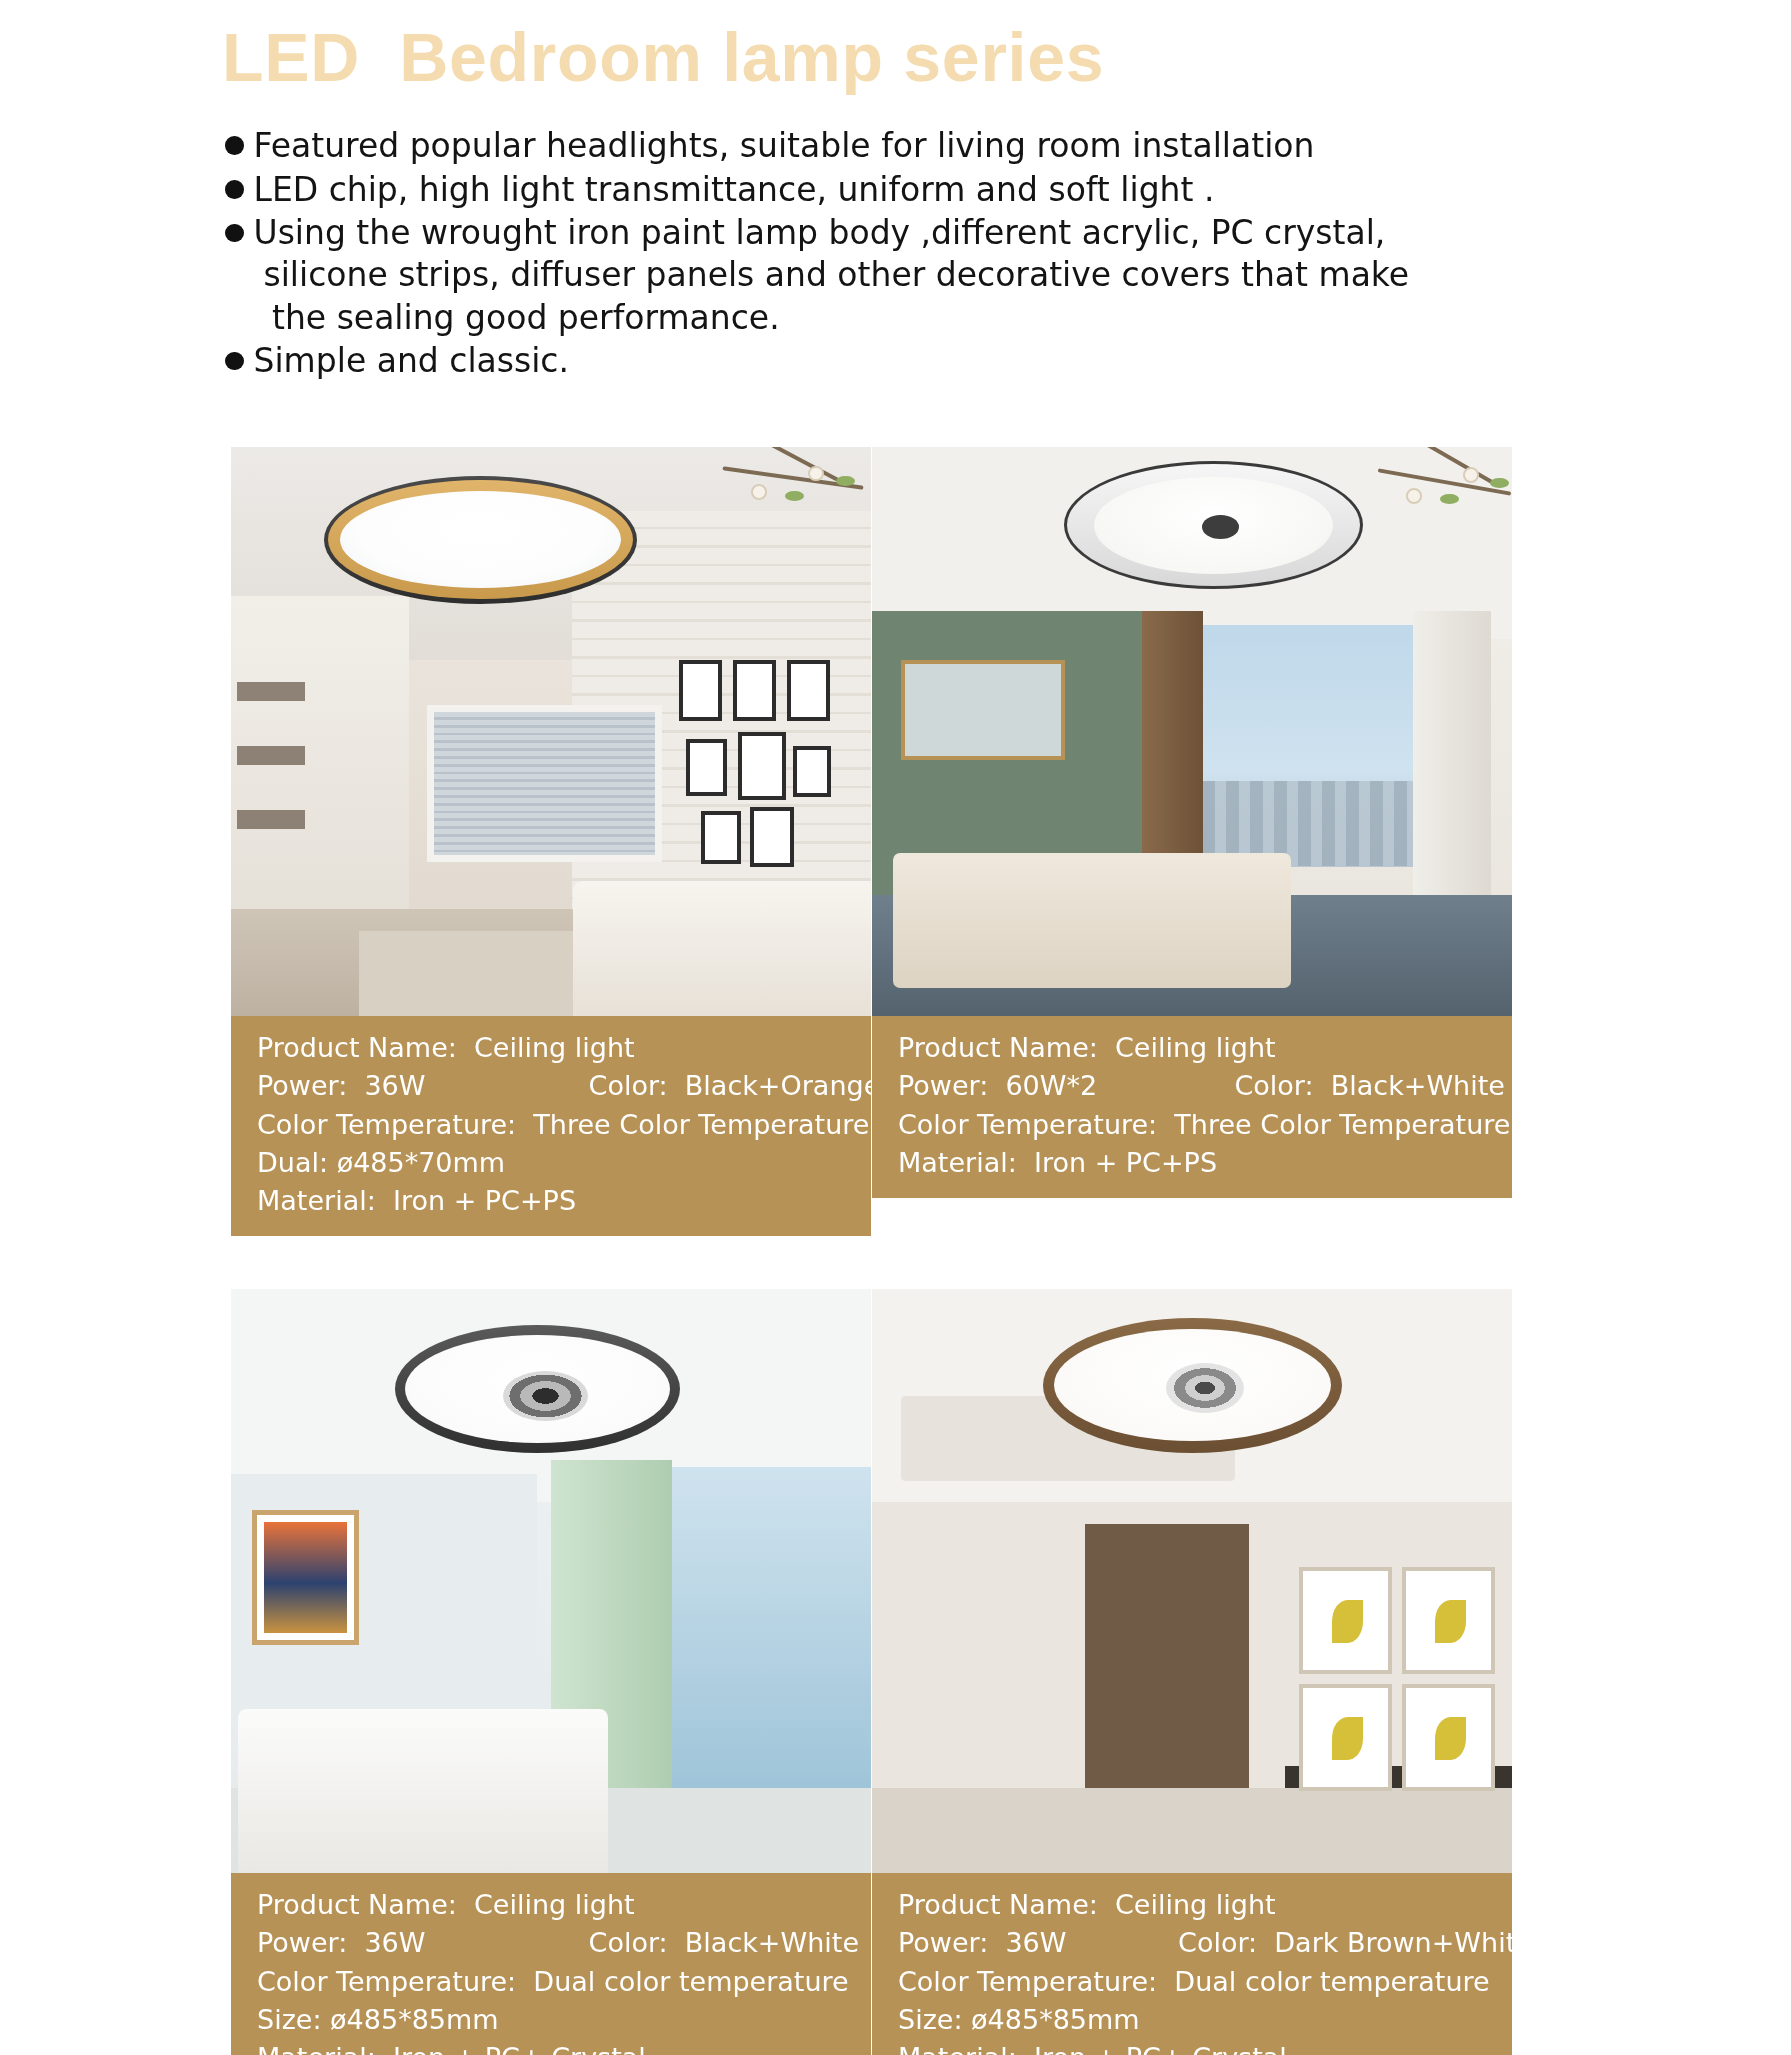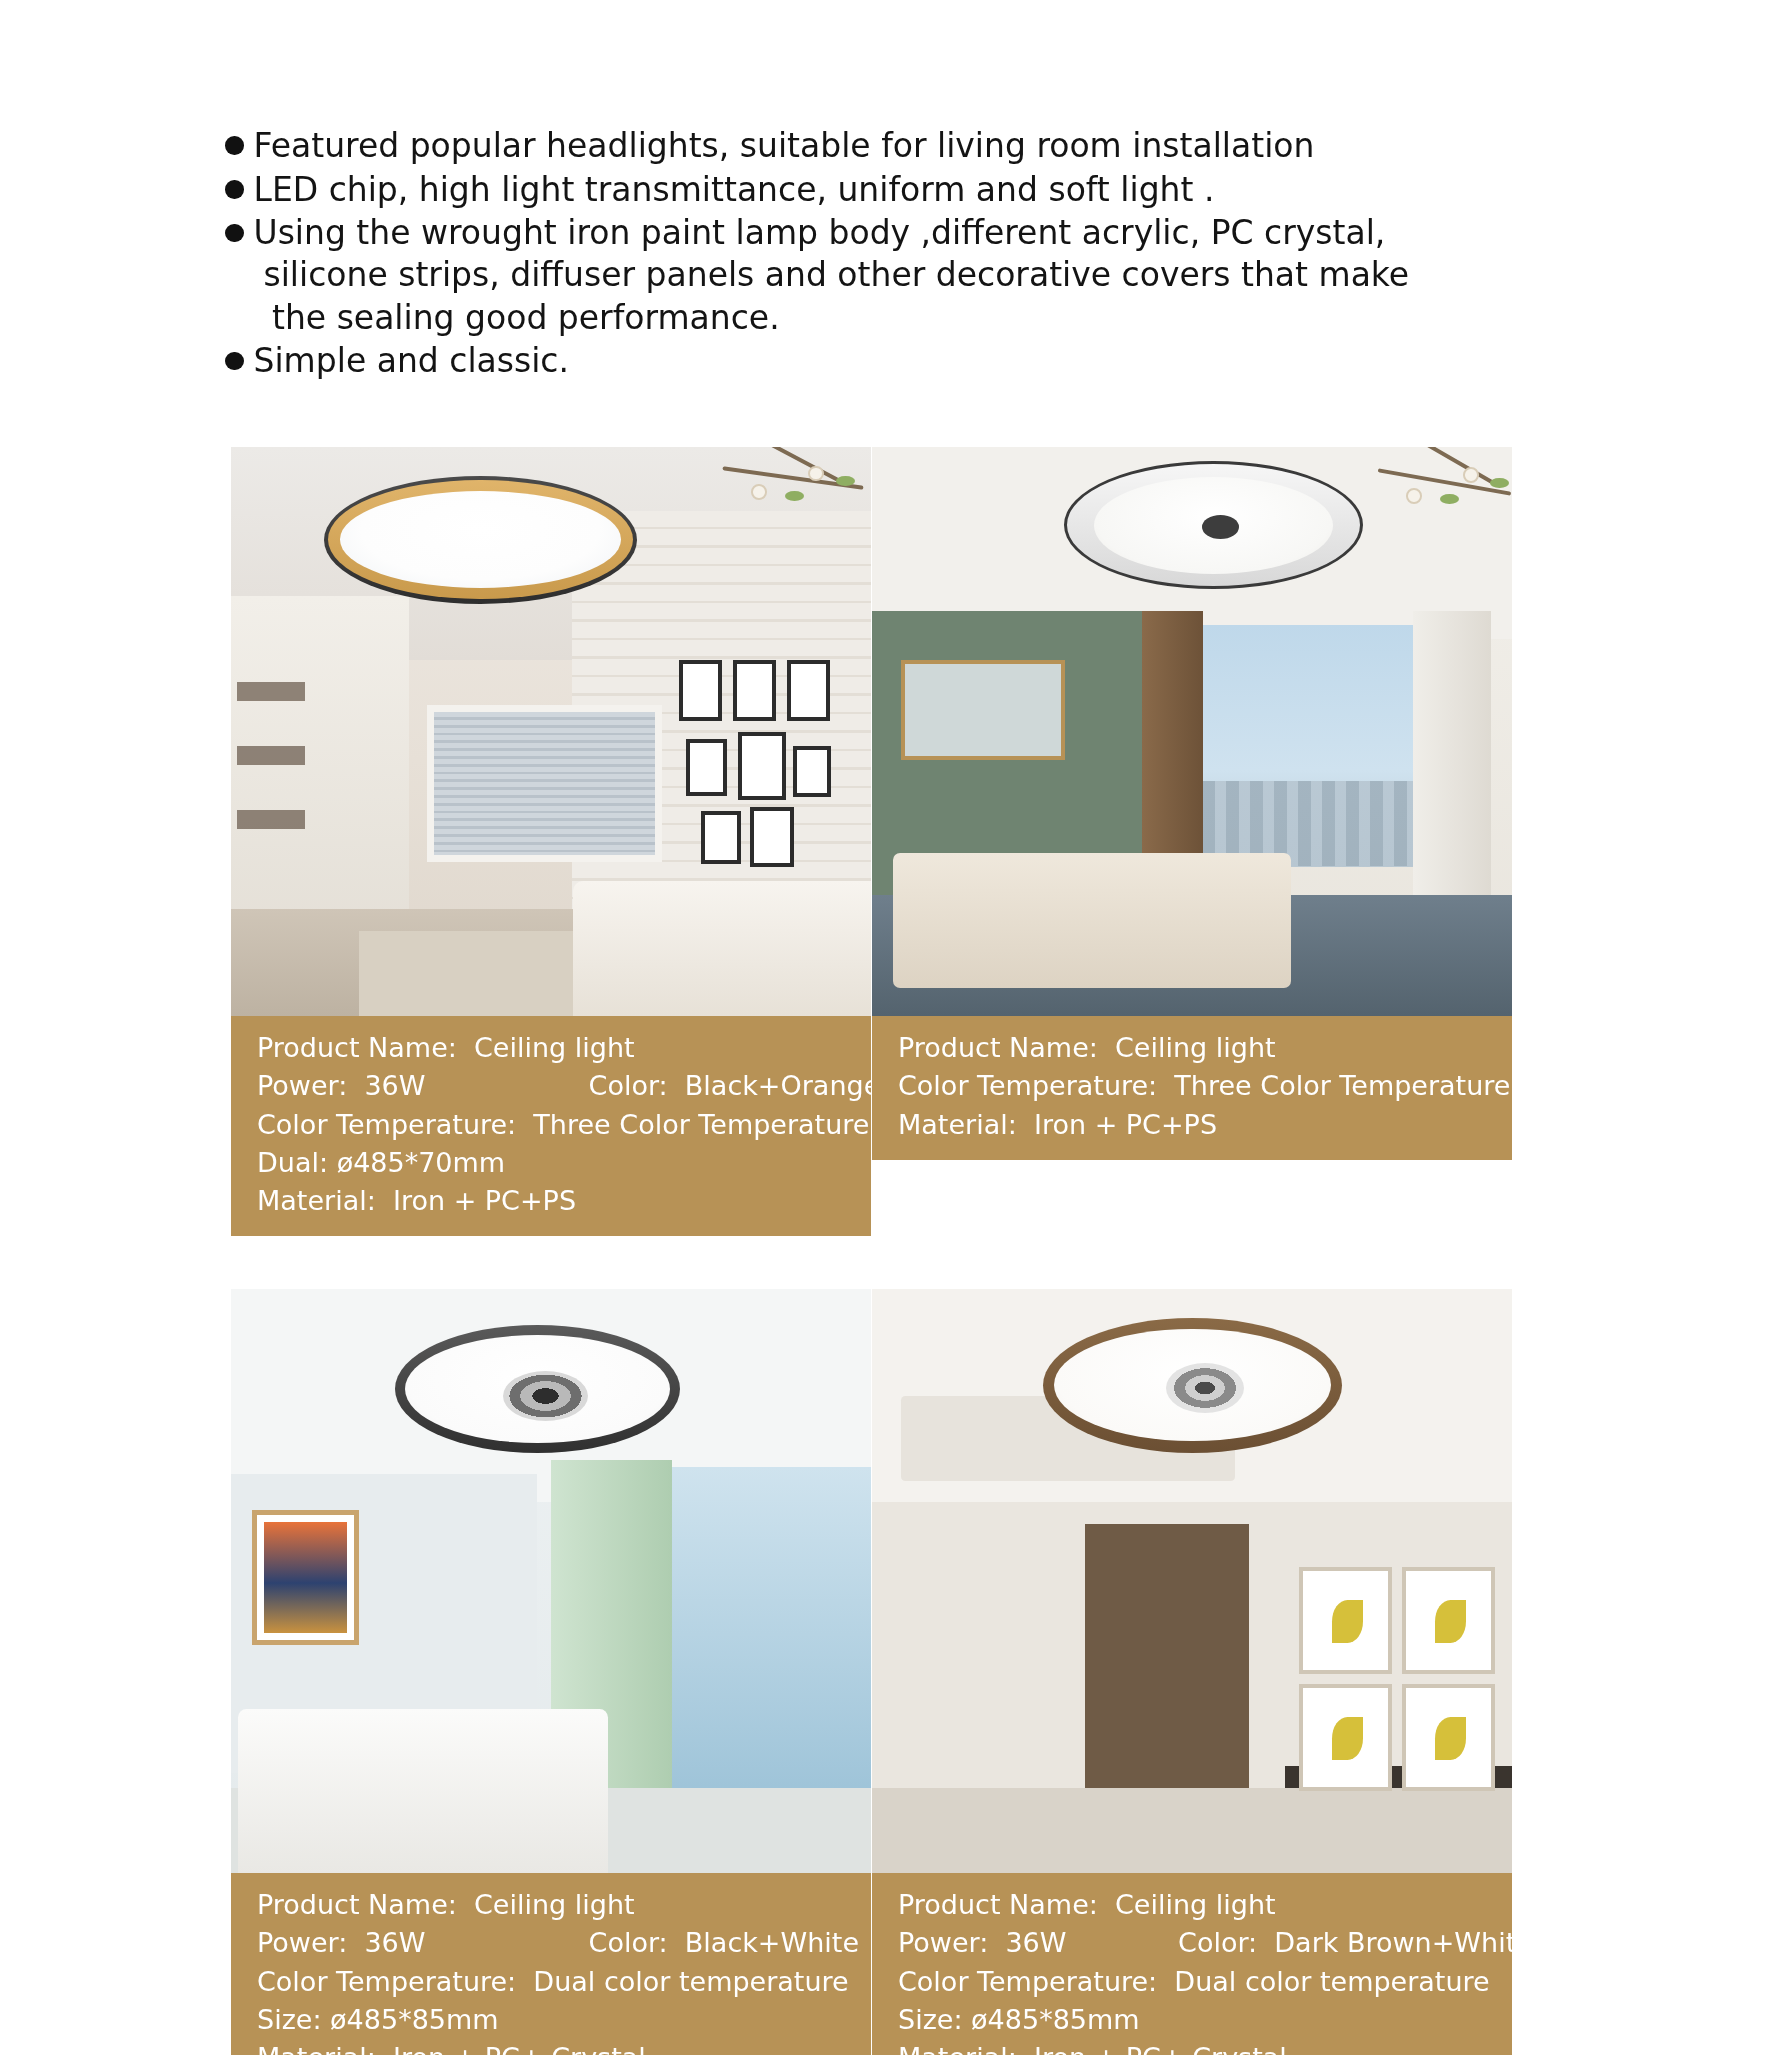--- a/index.html
+++ b/index.html
@@ -240,20 +240,21 @@
   .branch { position:absolute; }
   .branch .twig { position:absolute; background:#7d6a52; height:3.6px; border-radius:2.1px; }
   .branch .blossom { position:absolute; width:15.7px; height:15.7px; border-radius:50%; background:#f6f2ea; border:2.1px solid #d9cdb8; }
   .branch .grn { position:absolute; width:18.5px; height:10px; border-radius:50% 50% 50% 50%; background:#8fae62; }
 </style>
 </head>
 <body>
 
 <div class="page">
 
+  <div class="title">LED  Bedroom lamp series</div>
 
   <div class="bullets">
 
     <div class="bullet-row">
       <div class="bullet-dot"></div>
       <div class="bullet-text">
         <span>Featured popular headlights, suitable for living room installation</span>
       </div>
     </div>
 
@@ -353,20 +354,21 @@
             <div class="twig" style="left:57px;top:14.2px;width:78px;transform:rotate(30deg);"></div>
             <div class="blossom" style="left:43px;top:41px;"></div>
             <div class="blossom" style="left:100px;top:20px;"></div>
             <div class="grn" style="left:77px;top:47px;"></div>
             <div class="grn" style="left:127px;top:31px;"></div>
           </div>
         </div>
       </div>
       <div class="specs">
         <div class="spec-line">Product Name:  Ceiling light</div>
+        <div class="spec-line">Power:  60W*2                Color:  Black+White</div>
         <div class="spec-line">Color Temperature:  Three Color Temperature</div>
         <div class="spec-line">Material:  Iron + PC+PS</div>
       </div>
     </div>
 
     <div class="card card-2">
       <div class="photo">
         <div class="scene">
           <div class="s3-bg"></div>
           <div class="s3-ceil"></div>

